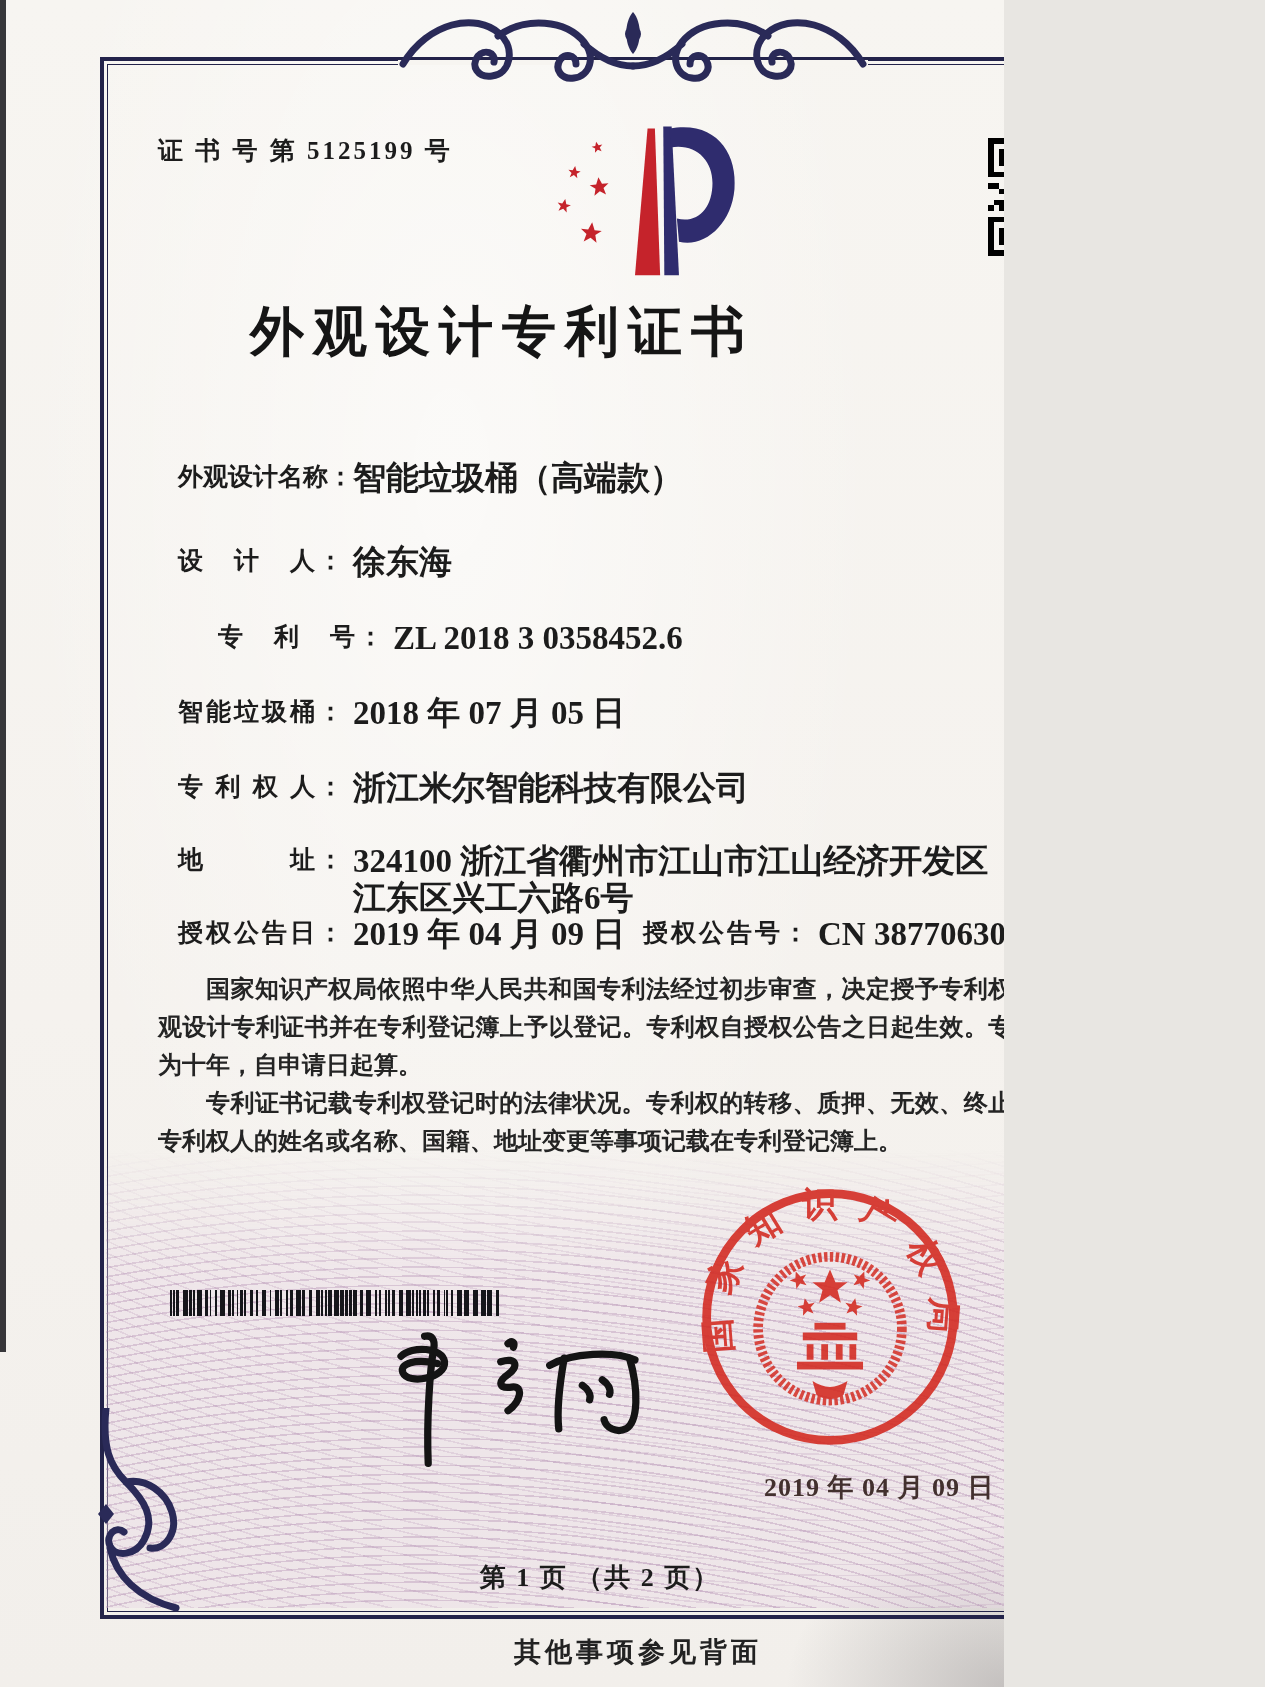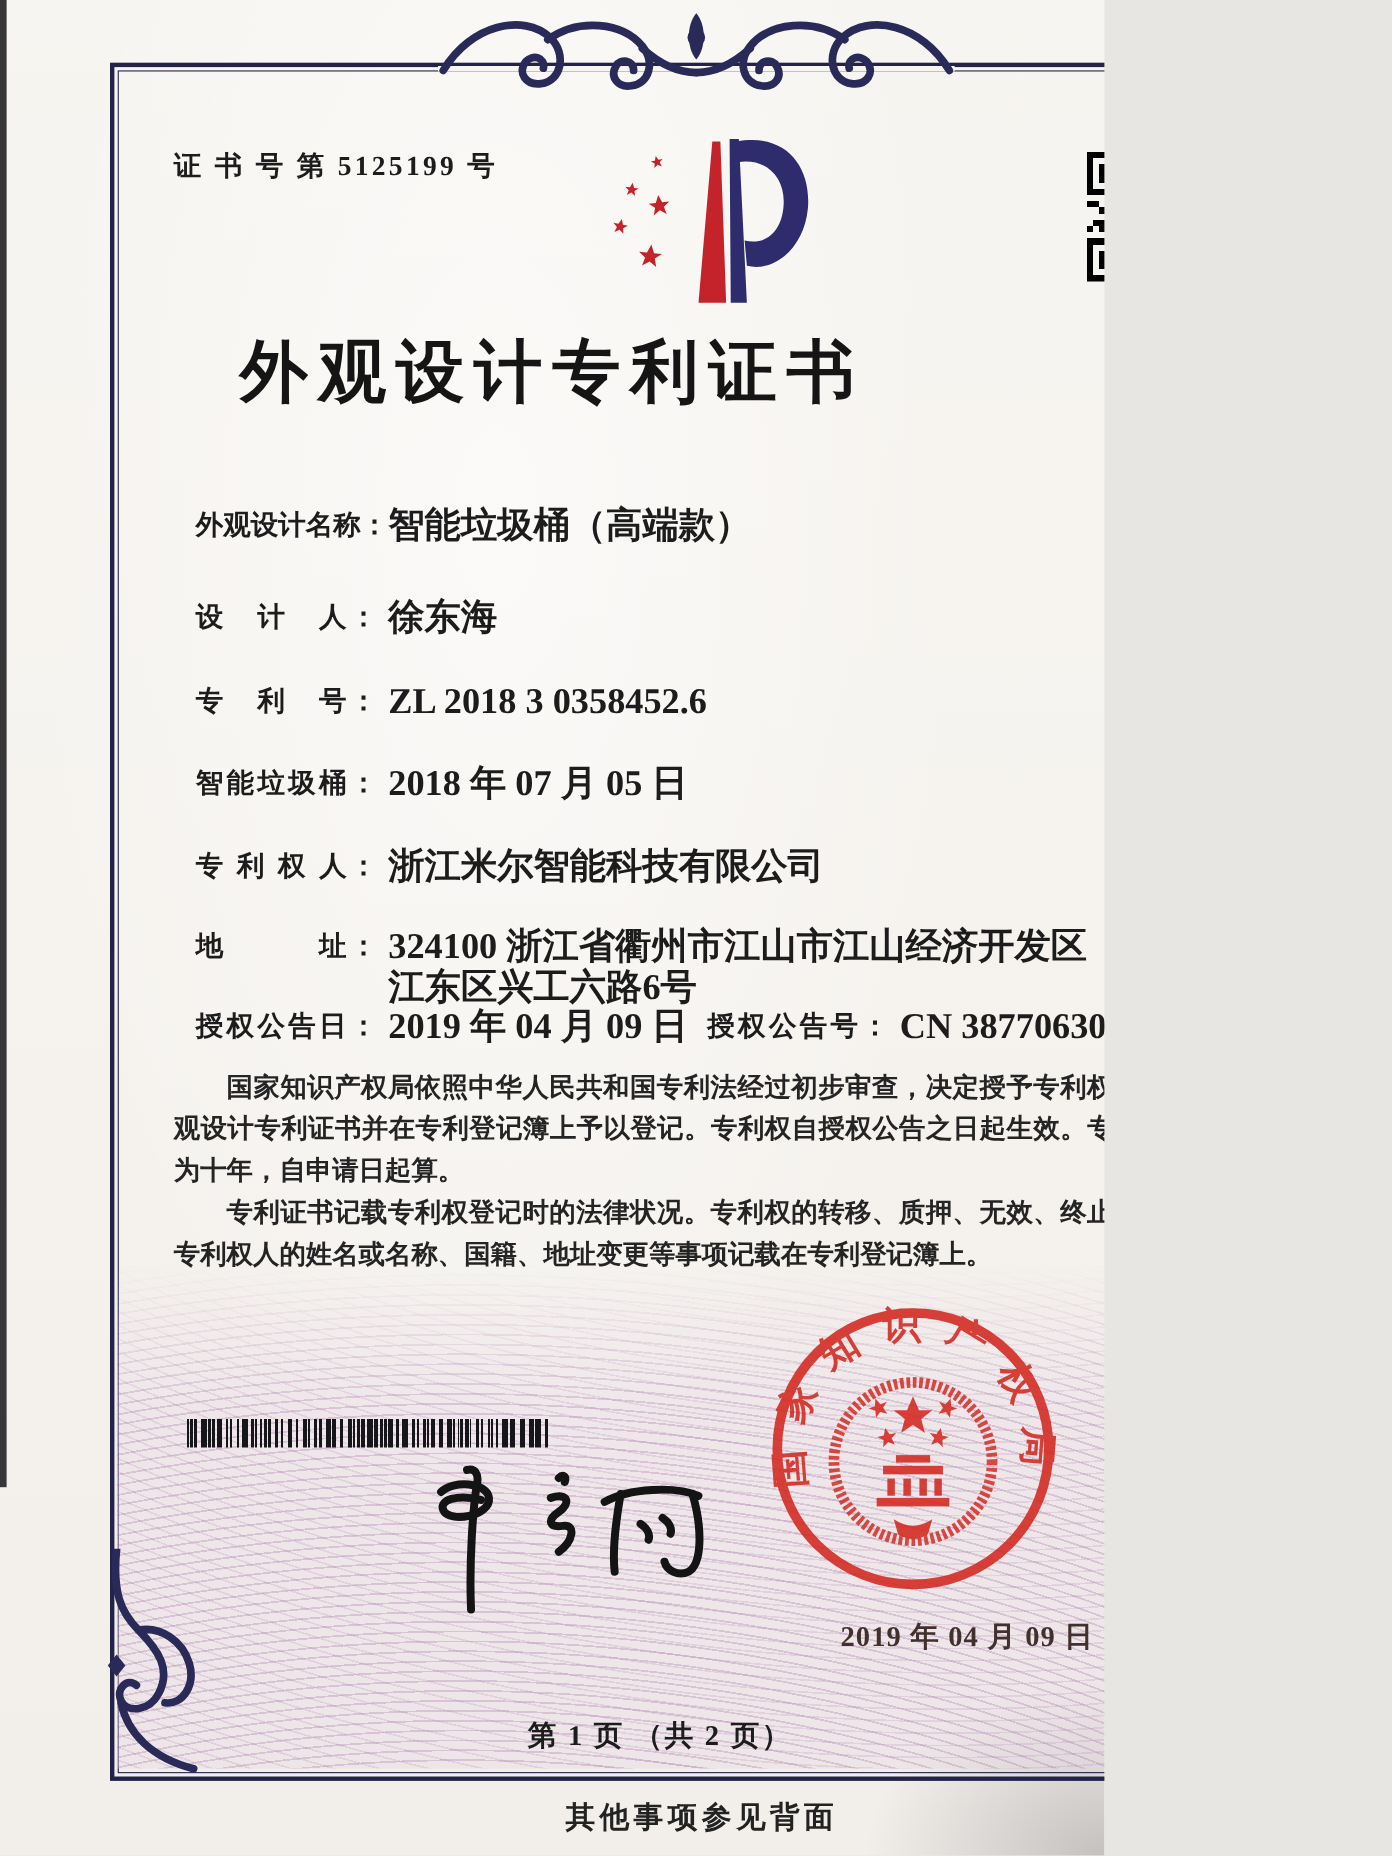--- a/index.html
+++ b/index.html
@@ -26,30 +26,30 @@
       repeating-radial-gradient(circle at 30% 1900px, rgba(170,130,170,.34) 0 1.6px, rgba(170,130,170,0) 1.6px 9px),
       repeating-radial-gradient(circle at 72% -1500px, rgba(170,130,170,.20) 0 1.5px, rgba(170,130,170,0) 1.5px 11px);
     -webkit-mask-image:linear-gradient(180deg, transparent 0, #000 130px);
     mask-image:linear-gradient(180deg, transparent 0, #000 130px);
   }
   .cert-no{position:absolute;left:158px;top:134px;font-size:25px;font-weight:600;
     letter-spacing:3px;font-family:"Liberation Serif",serif;}
   .logo{position:absolute;left:530px;top:116px;width:210px;height:178px;}
   .qr{position:absolute;left:988px;top:138px;width:118px;height:118px;}
   .title{position:absolute;left:0;top:296px;width:100%;text-align:center;
-    font-size:62px;font-weight:700;letter-spacing:9px;
+    font-size:54px;font-weight:700;letter-spacing:9px;
     font-family:"Liberation Serif","DejaVu Serif",serif;color:#151515;}
   .fields{position:absolute;left:178px;top:0;width:960px;}
   .field-row{position:absolute;left:0;white-space:nowrap;}
   .flabel{display:inline-block;width:165px;font-size:25px;font-weight:700;
     text-align:justify;text-align-last:justify;vertical-align:top;}
   .fvalue{display:inline-block;margin-left:10px;font-size:33px;font-weight:600;
     font-family:"Liberation Serif",serif;max-width:645px;white-space:normal;
     line-height:37px;vertical-align:top;}
-  .r1{top:460px;} .r2{top:544px;} .r3{top:620px;} .r4{top:695px;}
+  .r1{top:460px;} .r2{top:544px;} .r3{top:620px;margin-left:40px;} .r4{top:695px;}
   .r5{top:770px;} .r6{top:843px;} .r7{top:916px;}
   .gdate{width:290px;margin-left:10px;}
   .paras{position:absolute;left:158px;top:970px;width:952px;
     font-family:"Liberation Serif","DejaVu Serif",serif;font-size:24px;
     font-weight:600;line-height:38px;color:#242424;text-align:justify;}
   .paras p{margin:0;text-indent:2em;}
   .barcode{position:absolute;left:170px;top:1290px;width:332px;height:26px;}
   .director{position:absolute;left:196px;top:1388px;font-size:29px;font-weight:700;line-height:53px;}
   .signature{position:absolute;left:372px;top:1316px;width:272px;height:164px;}
   .seal{position:absolute;left:694px;top:1181px;width:272px;height:272px;opacity:.88;}

